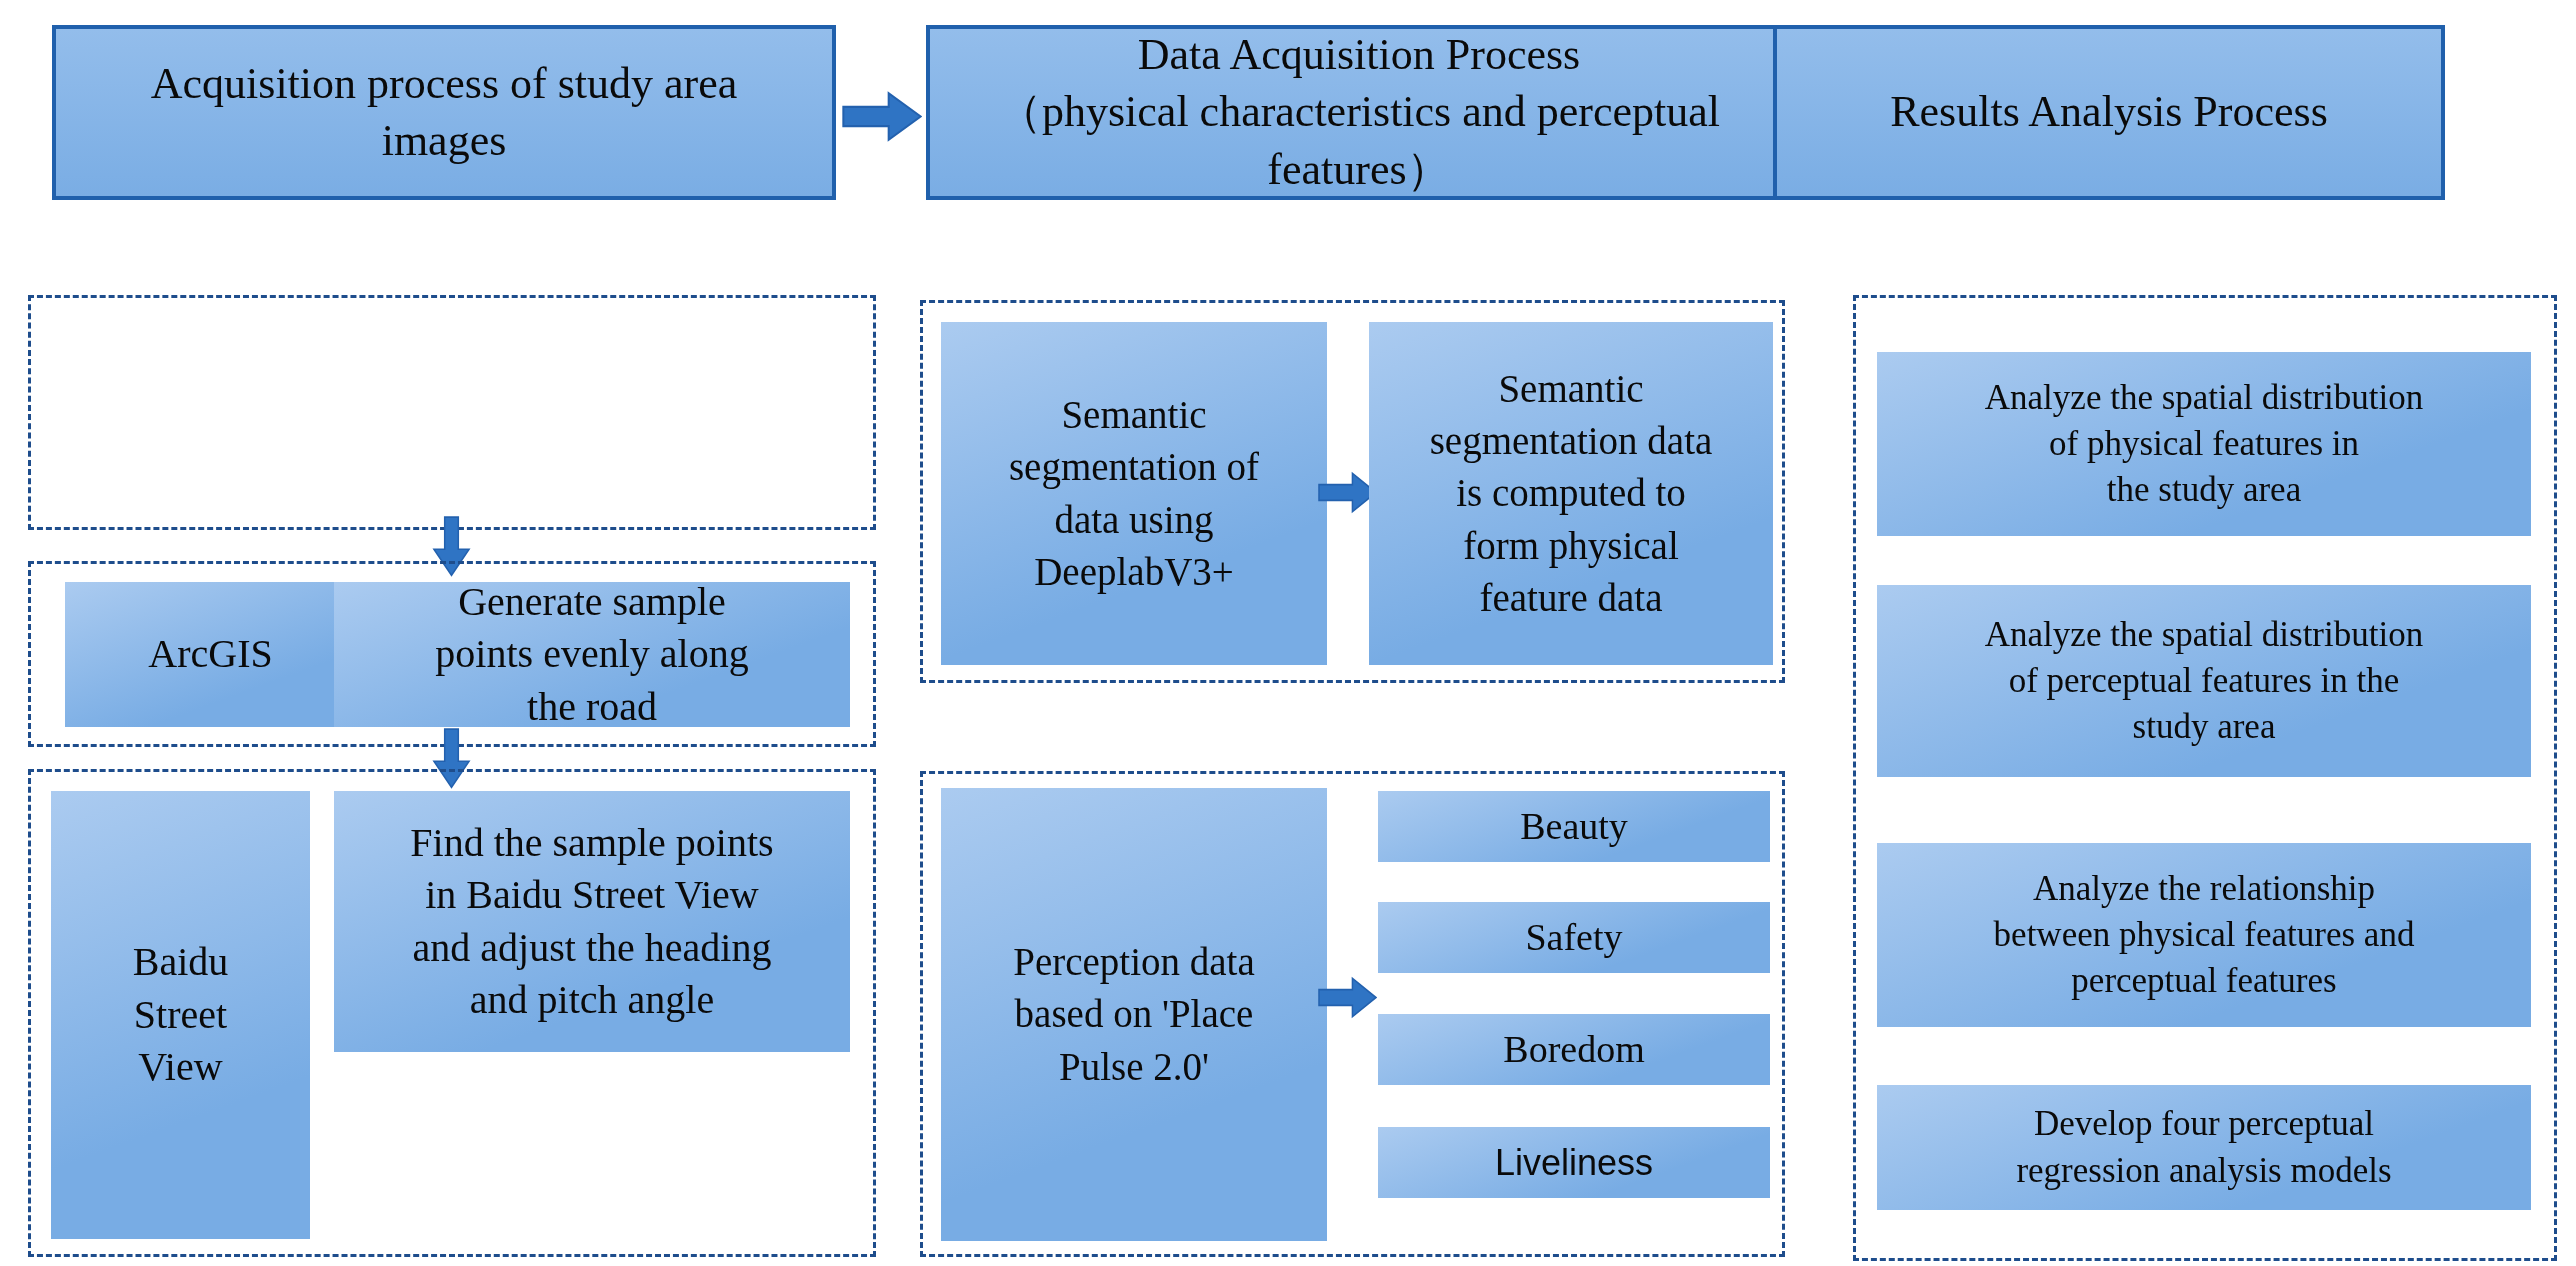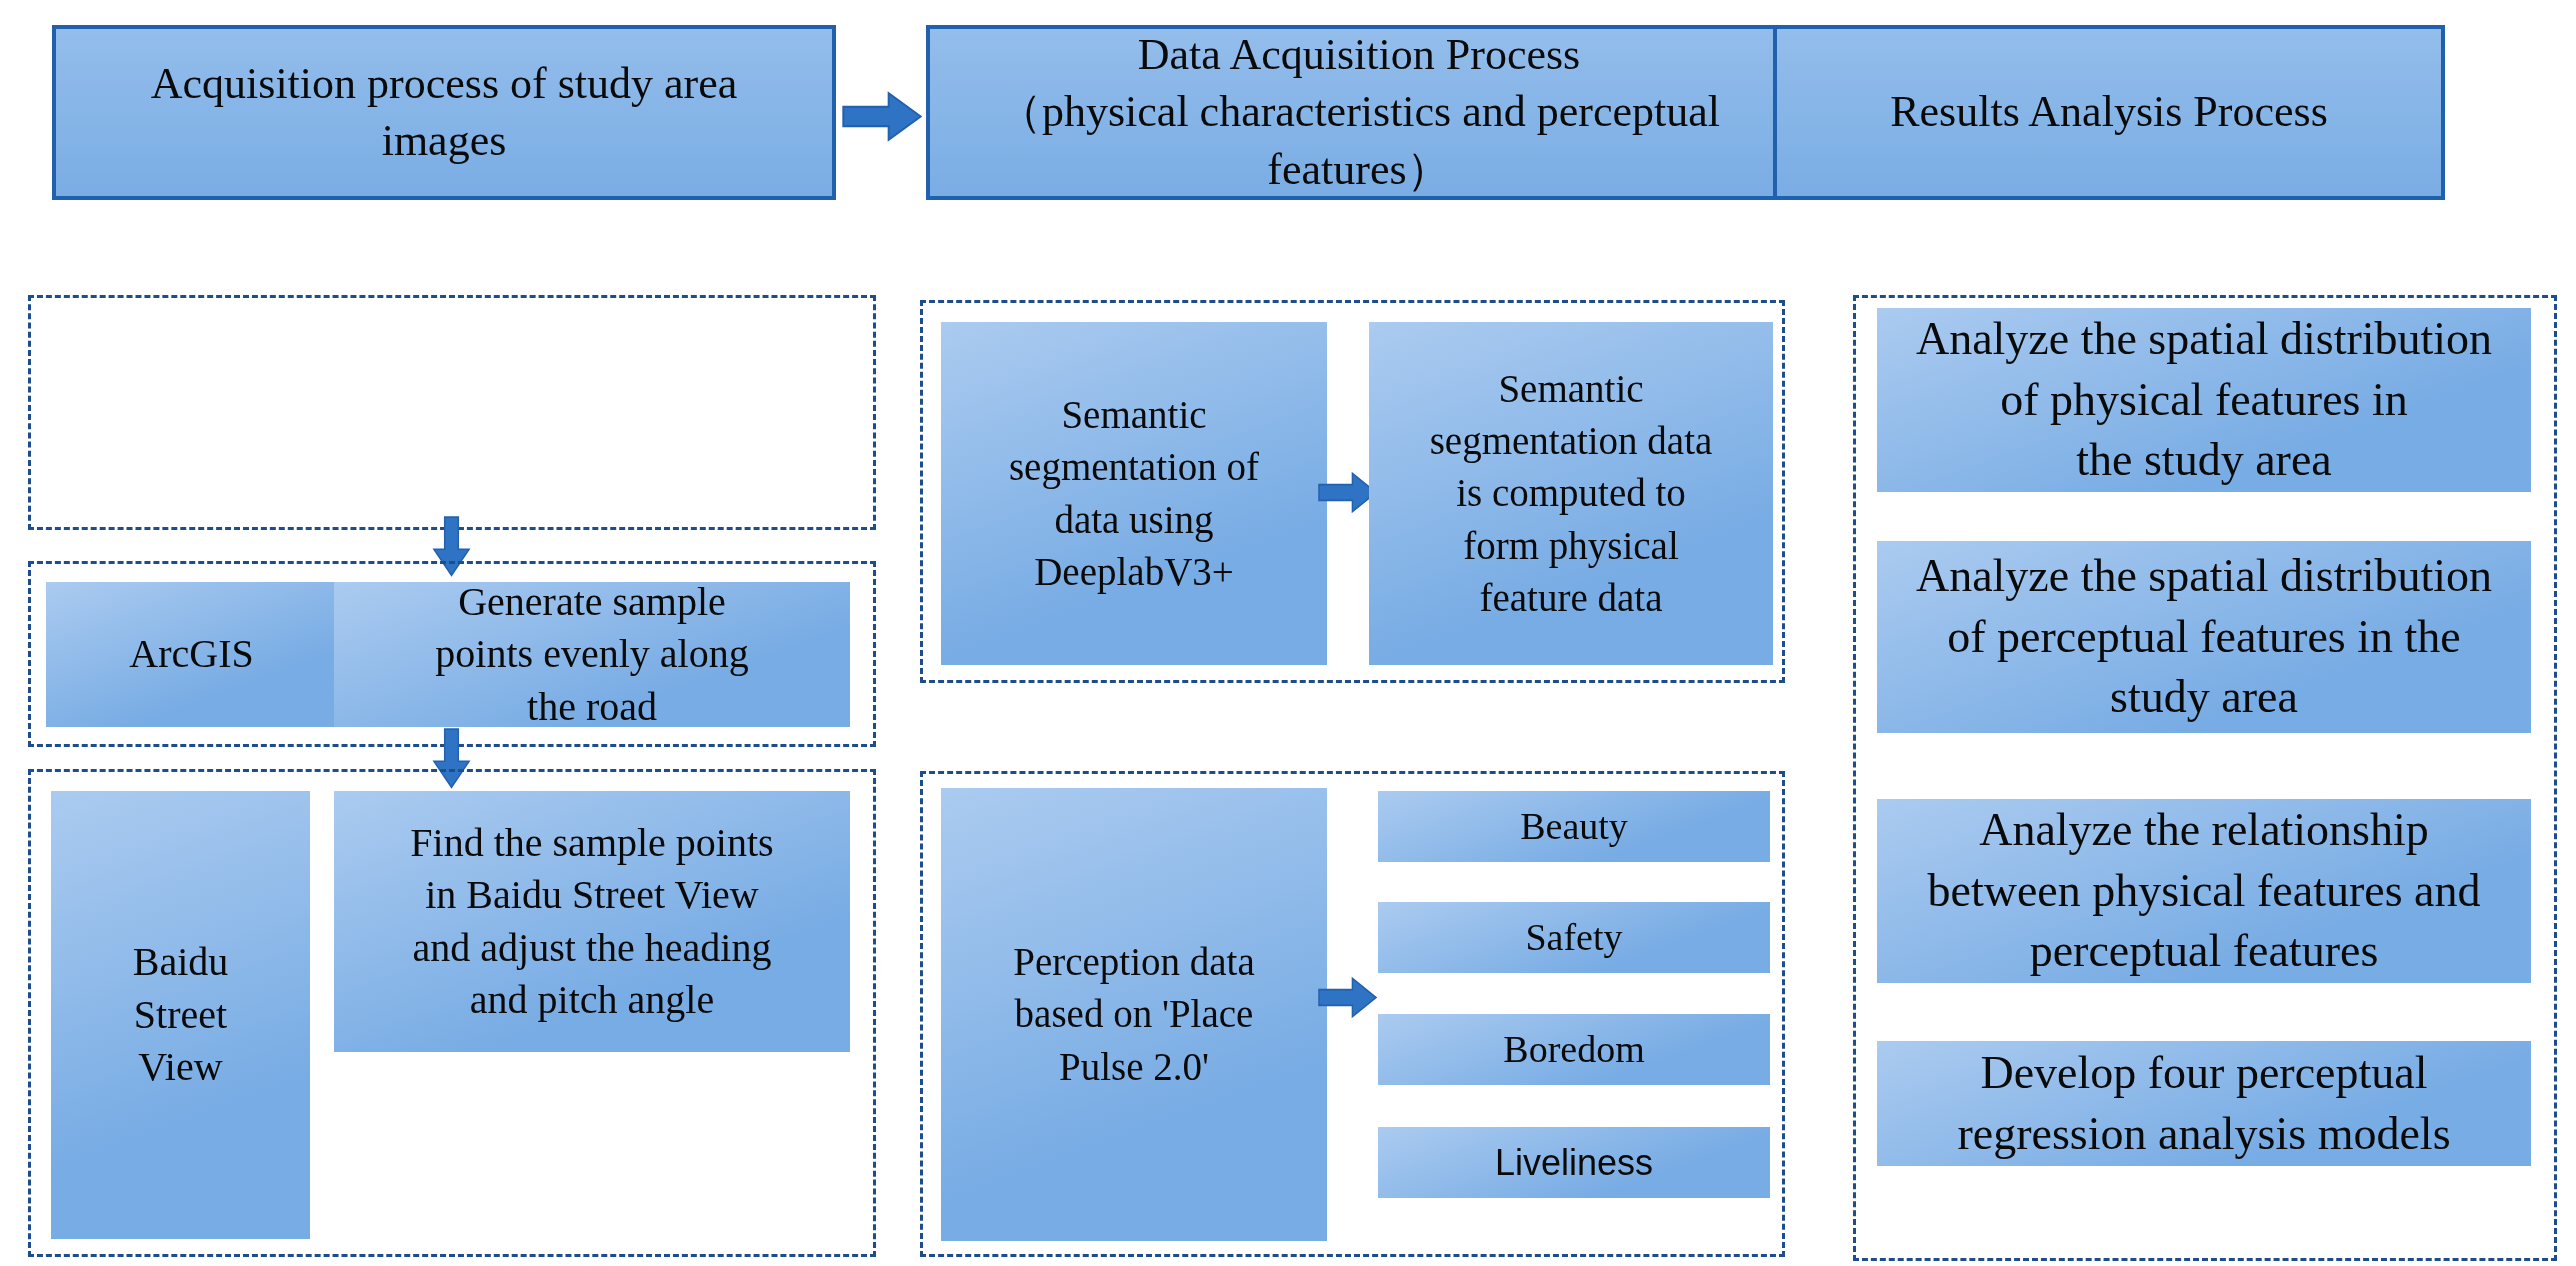--- a/index.html
+++ b/index.html
@@ -30,21 +30,21 @@
   }
   .header-box{
     border:4.3px solid var(--header-border);
     background:linear-gradient(180deg,#93bdeb 0%, #7aade4 100%);
     font-size:44px;line-height:1.3;
     padding:0 7.4px;
   }
   .plain-box{font-size:40px;line-height:1.31;}
   .mid-box{font-size:39px;line-height:1.34;}
   .small-box{font-size:38px;line-height:1.2;}
-  .right-box{font-size:46px;line-height:1.32;}
+  .right-box{font-size:35px;line-height:1.32;margin-top:44px;}
   .sans{font-family:"Liberation Sans", sans-serif;font-size:36px;}
   .dashed-group{
     position:absolute;
     border:3.7px dashed var(--dashed-border);
     box-sizing:border-box;
     background:transparent;
   }
   .arrow{position:absolute;}
   .arrow svg{display:block;width:100%;height:100%;}
   .arrow-shape{fill:var(--arrow);stroke:var(--arrow-stroke);stroke-width:3;}
@@ -77,21 +77,21 @@
 
   <div class="dashed-group" style="left:28px;top:295px;width:848px;height:235px"></div>
 
   <div class="arrow" style="left:432px;top:516px;width:39px;height:61px">
     <svg viewBox="0 0 80 110" preserveAspectRatio="none">
       <polygon class="arrow-shape" points="26,2 54,2 54,60 76,60 40,107 4,60 26,60"></polygon>
     </svg>
   </div>
 
   <div class="dashed-group" style="left:28px;top:561px;width:848px;height:186px"></div>
-  <div class="box plain-box" style="left:46px;top:582px;width:291px;height:145px">ArcGIS</div>
+  <div class="box plain-box" style="left:65px;top:582px;width:291px;height:145px">ArcGIS</div>
   <div class="box plain-box" style="left:334px;top:582px;width:516px;height:145px">Generate sample
 points evenly along
 the road</div>
 
   <div class="arrow" style="left:432px;top:728px;width:39px;height:61px">
     <svg viewBox="0 0 80 110" preserveAspectRatio="none">
       <polygon class="arrow-shape" points="26,2 54,2 54,60 76,60 40,107 4,60 26,60"></polygon>
     </svg>
   </div>
 

